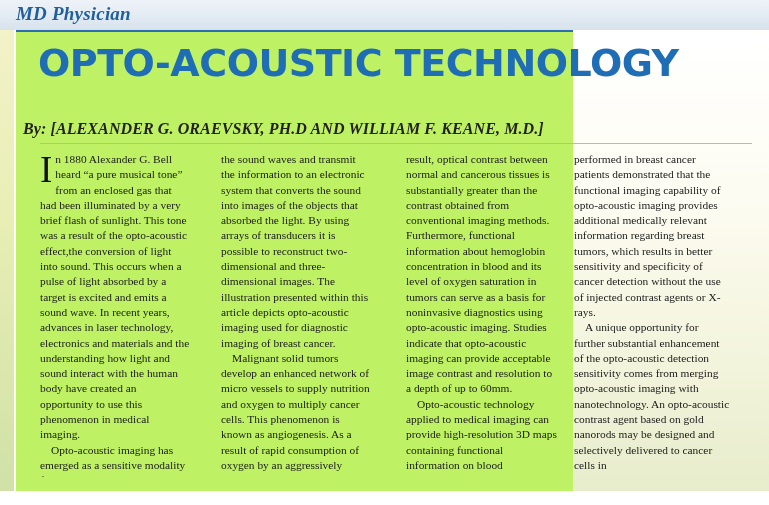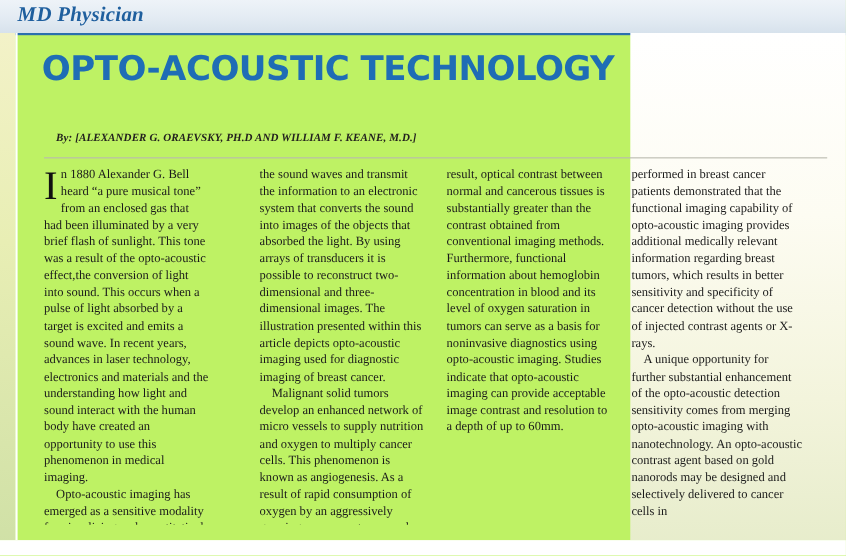--- a/index.html
+++ b/index.html
@@ -67,46 +67,46 @@
     height: 475px;
     background: linear-gradient(to bottom, #ffffff 0%, #fdfcf2 35%, #f3f4dc 70%, #e6ecca 100%);
   }
   .headline {
     position: absolute;
     left: 38px;
     top: 43px;
     width: 700px;
     font-family: "DejaVu Sans", sans-serif;
     font-weight: bold;
-    font-size: 31px;
+    font-size: 38px;
     line-height: 40px;
     letter-spacing: -0.5px;
     color: #1f6db5;
     white-space: nowrap;
   }
   .subhead {
     position: absolute;
     left: 40px;
     top: 86px;
     width: 700px;
     font-family: "DejaVu Sans", sans-serif;
     font-weight: normal;
     font-size: 23px;
     color: #222222;
     letter-spacing: -0.2px;
   }
   .byline {
     position: absolute;
-    left: 51px;
+    left: 23px;
     top: 120px;
     width: 700px;
     font-family: "Liberation Serif", serif;
     font-style: italic;
     font-weight: bold;
-    font-size: 10px;
+    font-size: 16px;
     color: #23211e;
     letter-spacing: 0.1px;
   }
   .rule {
     position: absolute;
     left: 40px;
     top: 143px;
     width: 712px;
     height: 1px;
     background: #b9b9b0;
@@ -131,21 +131,21 @@
     height: 325px;
   }
   .col p {
     margin: 0 0 0 0;
     text-indent: 11px;
   }
   .col p.first {
     text-indent: 0;
   }
   .c1 { left: 0; }
-  .c2 { left: 196px; }
+  .c2 { left: 181px; }
   .c3 { left: 366px; }
   .c4 { left: 534px; width: 156px; }
   .dropcap {
     float: left;
     font-family: "Liberation Serif", serif;
     font-size: 37px;
     line-height: 31px;
     font-weight: normal;
     padding: 2px 3px 0 0;
     color: #111111;
@@ -175,20 +175,21 @@
       <p><span>Opto-acoustic imaging has emerged as a sensitive modality for visualizing and quantitatively</span></p>
     </div>
 
     <div class="col c2">
       <p class="first"><span>the sound waves and transmit the information to an electronic system that converts the sound into images of the objects that absorbed the light. By using arrays of transducers it is possible to reconstruct two-dimensional and three-dimensional images. The illustration presented within this article depicts opto-acoustic imaging used for diagnostic imaging of breast cancer.</span></p>
       <p><span>Malignant solid tumors develop an enhanced network of micro vessels to supply nutrition and oxygen to multiply cancer cells. This phenomenon is known as angiogenesis. As a result of rapid consumption of oxygen by an aggressively growing cancerous tumor and</span></p>
     </div>
 
     <div class="col c3">
       <p class="first"><span>result, optical contrast between normal and cancerous tissues is substantially greater than the contrast obtained from conventional imaging methods. Furthermore, functional information about hemoglobin concentration in blood and its level of oxygen saturation in tumors can serve as a basis for noninvasive diagnostics using opto-acoustic imaging. Studies indicate that opto-acoustic imaging can provide acceptable image contrast and resolution to a depth of up to 60mm.</span></p>
+      <p><span>Opto-acoustic technology applied to medical imaging can provide high-resolution 3D maps containing functional information on blood</span></p>
     </div>
 
     <div class="col c4">
       <p class="first"><span>performed in breast cancer patients demonstrated that the functional imaging capability of opto-acoustic imaging provides additional medically relevant information regarding breast tumors, which results in better sensitivity and specificity of cancer detection without the use of injected contrast agents or X-rays.</span></p>
       <p><span>A unique opportunity for further substantial enhancement of the opto-acoustic detection sensitivity comes from merging opto-acoustic imaging with nanotechnology. An opto-acoustic contrast agent based on gold nanorods may be designed and selectively delivered to cancer cells in</span></p>
     </div>
 
   </div>
 </div>
 

